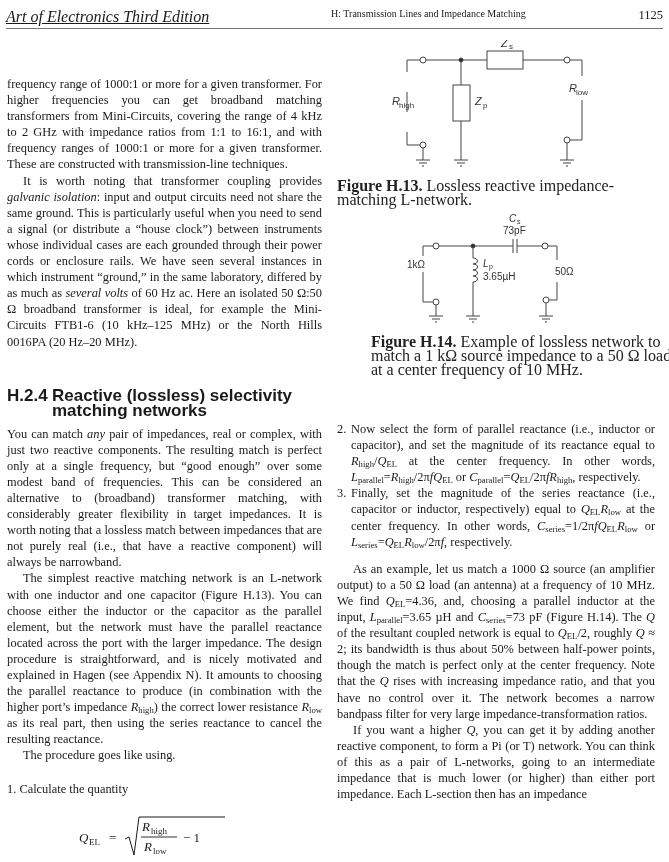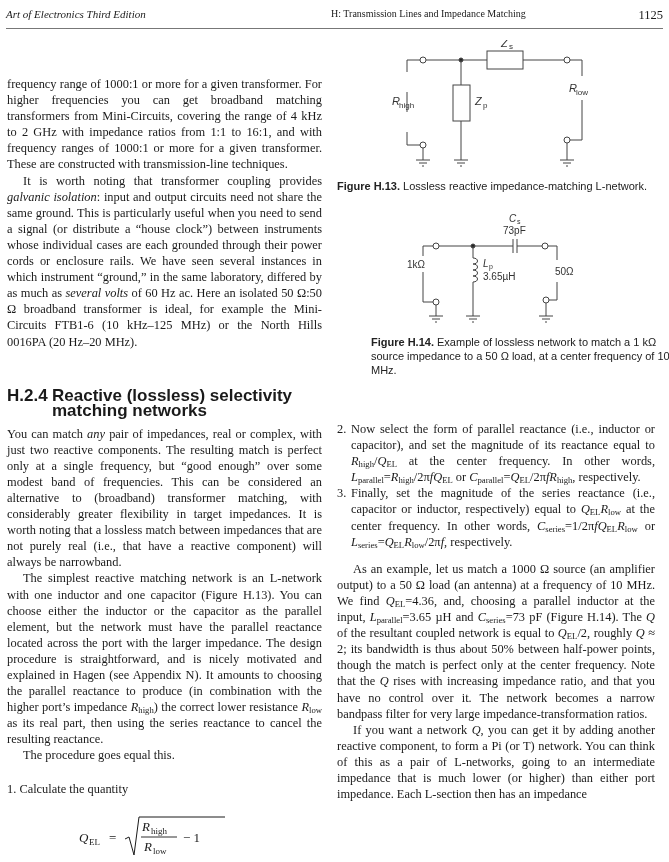--- a/index.html
+++ b/index.html
@@ -1,20 +1,20 @@
 <!DOCTYPE html>
 <html><head>
 <meta charset="utf-8">
 <style>
   html, body { margin: 0; padding: 0; background: #ffffff; }
   body { width: 669px; height: 862px; position: relative; overflow: hidden; color: #1a1a1a; }
   .serif { font-family: "Liberation Serif", "DejaVu Serif", serif; }
 
   .header { position: absolute; left: 6px; top: 6px; width: 657px; height: 22px; border-bottom: 1px solid #777; }
-  .header .book { position: absolute; left: 0; top: 2px; font-style: italic; font-size: 11px; }
+  .header .book { position: absolute; left: 0; top: 2px; font-style: italic; font-size: 16px; text-decoration: underline; }
   .header .chapter { position: absolute; left: 325px; top: 2px; font-size: 10px; }
   .header .pageno { position: absolute; right: 0; top: 2px; font-size: 12.5px; }
 
   .col { position: absolute; font-size: 12.4px; line-height: 16.1px; text-align: justify; margin-top: 38px; }
   .left { left: 7px; top: 38px; width: 315px; }
   .right { left: 337px; top: 383px; width: 318px; }
 
   p { margin: 0; }
   .indent { text-indent: 16px; }
   .sec-title { font-family: "Liberation Sans", "DejaVu Sans", sans-serif; font-weight: bold; font-size: 17px; line-height: 15px; margin: 0 0 8px 0; position: relative; padding-left: 45px; text-align: left; }
@@ -24,21 +24,21 @@
   .list li { position: relative; padding-left: 14px; }
   .list li .n { position: absolute; left: 0; top: 0; }
   .cont { padding-left: 14px; }
   .eq { text-align: center; margin: 18px 0 0 0; font-size: 13px; height: 40px; position: relative; }
   sub { font-size: 70%; vertical-align: -2px; line-height: 0; }
   i { font-style: italic; }
 
   .fig { position: absolute; }
   .fig13 { left: 337px; top: 40px; width: 320px; height: 160px; }
   .fig14 { left: 337px; top: 212px; width: 320px; height: 160px; }
-  .caption { position: absolute; font-size: 11px; line-height: 14px; font-family: Liberation Sans, sans-serif; color: #222; }
+  .caption { position: absolute; font-size: 16px; line-height: 14px; font-family: Liberation Serif, serif; color: #222; }
   .caption b { font-weight: bold; }
   .fig13 .caption { left: 0; top: 139px; width: 318px; }
   .fig14 .caption { left: 1px; top: 123px; width: 318px; margin-left: 33px; }
   svg text { font-family: "Liberation Sans", "DejaVu Sans", sans-serif; fill: #333; }
 </style>
 </head>
 <body>
 
 <div class="header serif">
   <span class="book">Art of Electronics Third Edition</span>
@@ -52,21 +52,21 @@
 
   <div class="block-gap"></div>
 
   <div class="sec-title">
     <span class="num">H.2.4</span>
     <span>Reactive (lossless) selectivity matching networks</span>
   </div>
 
   <p><span>You can match </span><i>any</i><span> pair of impedances, real or complex, with just two reactive components. The resulting match is perfect only at a single frequency, but “good enough” over some modest band of frequencies. This can be considered an alternative to (broadband) transformer matching, with considerably greater flexibility in target impedances. It is worth noting that a lossless match between impedances that are not purely real (i.e., that have a reactive component) will always be narrowband.</span></p>
   <p class="indent"><span>The simplest reactive matching network is an L-network with one inductor and one capacitor (Figure H.13). You can choose either the inductor or the capacitor as the parallel element, but the network must have the parallel reactance located across the port with the larger impedance. The design procedure is straightforward, and is nicely motivated and explained in Hagen (see Appendix N). It amounts to choosing the parallel reactance to produce (in combination with the higher port’s impedance </span><i>R</i><sub>high</sub><span>) the correct lower resistance </span><i>R</i><sub>low</sub><span> as its real part, then using the series reactance to cancel the resulting reactance.</span></p>
-  <p class="indent">The procedure goes equal this.</p>
+  <p class="indent">The procedure goes like using.</p>
 
   <div style="height:17px"></div>
   <p><span>1.</span> <span>Calculate the quantity</span></p>
 
   <div class="eq">
     <svg width="200" height="44" viewBox="0 0 200 44" style="display:block;margin:0 auto;">
       <text x="14" y="27" font-style="italic" font-size="13" style="font-family:'Liberation Serif',serif;fill:#1a1a1a">Q</text>
       <text x="24" y="30" font-size="9" style="font-family:'Liberation Serif',serif;fill:#1a1a1a">EL</text>
       <text x="44" y="27" font-size="13" style="font-family:'Liberation Serif',serif;fill:#1a1a1a">=</text>
       <polyline points="60,24 64,22 69,40 74,2 160,2" fill="none" stroke="#1a1a1a" stroke-width="1"></polyline>
@@ -164,14 +164,14 @@
 </div>
 
 <div class="col right serif">
   <ul class="list">
     <li><span class="n">2.</span><span>Now select the form of parallel reactance (i.e., inductor or capacitor), and set the magnitude of its reactance equal to </span><i>R</i><sub>high</sub><span>/</span><i>Q</i><sub>EL</sub><span> at the center frequency. In other words, </span><i>L</i><sub>parallel</sub><span>=</span><i>R</i><sub>high</sub><span>/</span><span>2π</span><i>f</i><i>Q</i><sub>EL</sub><span> or </span><i>C</i><sub>parallel</sub><span>=</span><i>Q</i><sub>EL</sub><span>/</span><span>2π</span><i>f</i><i>R</i><sub>high</sub><span>, respectively.</span></li>
     <li><span class="n">3.</span><span>Finally, set the magnitude of the series reactance (i.e., capacitor or inductor, respectively) equal to </span><i>Q</i><sub>EL</sub><i>R</i><sub>low</sub><span> at the center frequency. In other words, </span><i>C</i><sub>series</sub><span>=</span><span>1</span><span>/</span><span>2π</span><i>f</i><i>Q</i><sub>EL</sub><i>R</i><sub>low</sub><span> or </span><i>L</i><sub>series</sub><span>=</span><i>Q</i><sub>EL</sub><i>R</i><sub>low</sub><span>/</span><span>2π</span><i>f</i><span>, respectively.</span></li>
   </ul>
 
   <div style="height:11px"></div>
   <p class="indent"><span>As an example, let us match a 1000 Ω source (an amplifier output) to a 50 Ω load (an antenna) at a frequency of 10 MHz. We find </span><i>Q</i><sub>EL</sub><span>=4.36, and, choosing a parallel inductor at the input, </span><i>L</i><sub>parallel</sub><span>=3.65 µH and </span><i>C</i><sub>series</sub><span>=73 pF (Figure H.14). The </span><i>Q</i><span> of the resultant coupled network is equal to </span><i>Q</i><sub>EL</sub><span>/2, roughly </span><i>Q</i><span> ≈ 2; its bandwidth is thus about 50% between half-power points, though the match is perfect only at the center frequency. Note that the </span><i>Q</i><span> rises with increasing impedance ratio, and that you have no control over it. The network becomes a narrow bandpass filter for very large impedance-transformation ratios.</span></p>
-  <p class="indent"><span>If you want a network </span><i>Q</i><span>, you can get it by adding another reactive component, to form a Pi (or T) network. You can think of this as a pair of L-networks, going to an intermediate impedance that is much lower (or higher) than either port impedance. Each L-section then has an impedance</span></p>
+  <p class="indent"><span>If you want a higher </span><i>Q</i><span>, you can get it by adding another reactive component, to form a Pi (or T) network. You can think of this as a pair of L-networks, going to an intermediate impedance that is much lower (or higher) than either port impedance. Each L-section then has an impedance</span></p>
 </div>
 
 </body></html>

